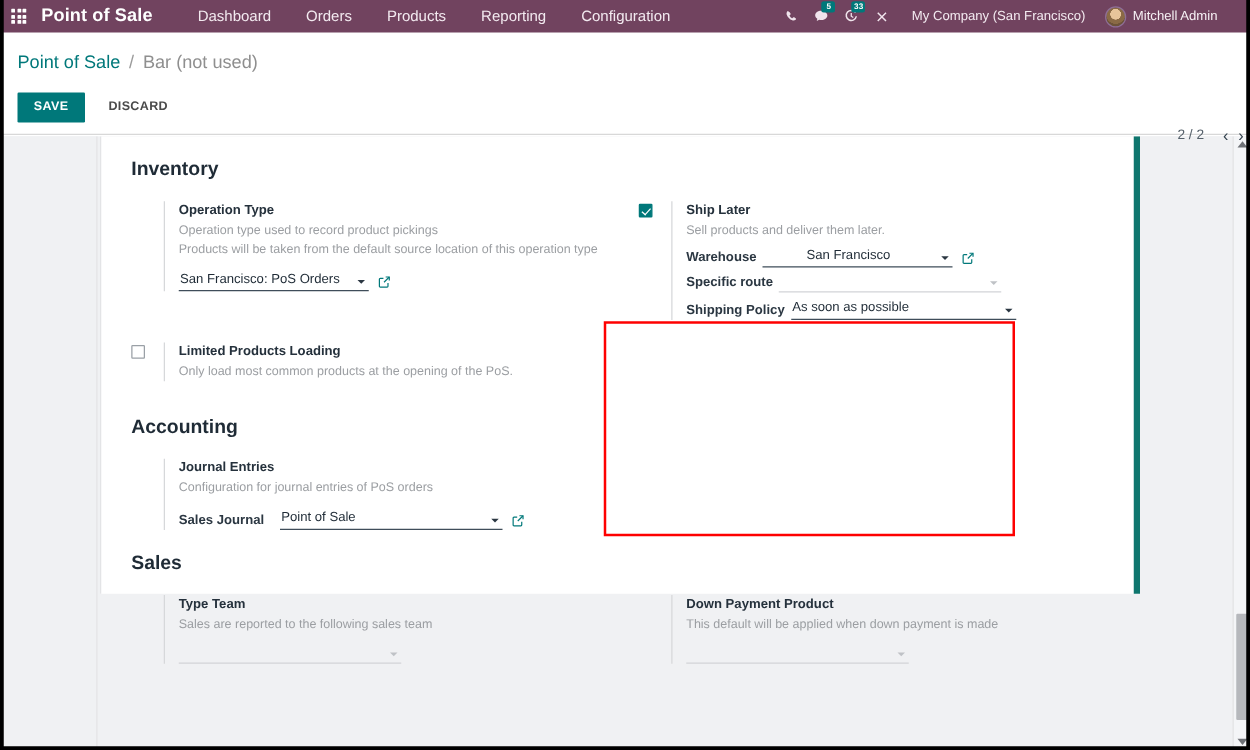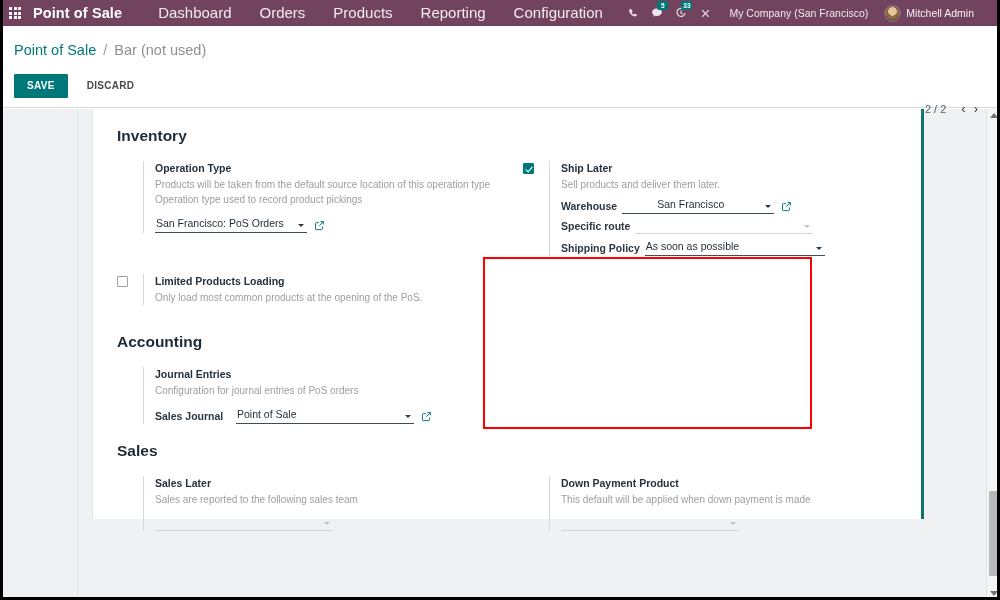--- a/index.html
+++ b/index.html
@@ -66,21 +66,21 @@
     margin-right: 22px;
     letter-spacing: 0.1px;
     white-space: nowrap;
   }
   .nav-menu {
     display: flex;
     align-items: center;
     height: 100%;
   }
   .nav-menu .nav-item {
-    font-size: 15px;
+    font-size: 12px;
     color: #f3eaf0;
     padding: 0 14px;
     line-height: 26px;
     height: 26px;
     cursor: pointer;
     white-space: nowrap;
   }
 
   .nav-right {
     margin-left: auto;
@@ -199,21 +199,21 @@
     letter-spacing: 0.3px;
     padding: 7px 10px;
     margin-left: 9px;
     border: none;
     cursor: pointer;
     line-height: 1;
   }
 
   .pager {
     position: absolute;
-    right: 18px;
+    right: 1px;
     top: 82px;
     transform: translateY(-50%);
     display: flex;
     align-items: center;
     font-size: 11px;
     color: #55606a;
   }
   .pager .pager-count { margin-right: 11px; white-space: nowrap; }
   .pager .pager-arrow {
     cursor: pointer;
@@ -229,26 +229,26 @@
     top: 109px;
     left: 0;
     width: 1000px;
     height: 491px;
     background: #f0f1f3;
     overflow: hidden;
   }
   .sheet {
     position: absolute;
     top: 0;
-    left: 92px;
+    left: 80px;
     width: 832px;
-    height: 410px;
+    height: 366px;
     background: #ffffff;
     border-left: 1px solid #e3e4e6;
-    border-right: 3px solid #0f766e;
+    border-right: 5px solid #0f766e;
   }
   .sheet-inner {
     position: relative;
     padding: 18px 0 0 24px;
   }
 
   
   .section-title {
     font-size: 15.5px;
     font-weight: bold;
@@ -541,22 +541,22 @@
         <div class="section-title">Inventory</div>
 
         <div class="settings-row">
 
           <div class="col-left">
 
             <div class="setting">
               <div class="cb-slot"></div>
               <div class="body">
                 <div class="setting-label">Operation Type</div>
+                <div class="setting-help">Operation type used to record product pickings</div>
                 <div class="setting-help">Products will be taken from the default source location of this operation type</div>
-                <div class="setting-help">Operation type used to record product pickings</div>
                 <div class="field-row">
                   <div class="select-wrap">
                     <div class="sel w-op">San Francisco: PoS Orders<span class="caret"></span></div>
                     <span class="ext-link">
                       <svg width="11" height="11" viewBox="0 0 16 16" fill="none" stroke="currentColor" stroke-width="1.4">
                         <path d="M9.5 2.3h4.2v4.2"></path>
                           <path d="M13.4 2.6 7.6 8.4"></path>
                         <path d="M12.2 9.4v3.6a1 1 0 0 1-1 1H3.2a1 1 0 0 1-1-1V4.9a1 1 0 0 1 1-1h3.7"></path>
                       </svg>
                     </span>
@@ -653,21 +653,21 @@
           <div class="col-right"></div>
         </div>
 
         <div class="section-title">Sales</div>
 
         <div class="settings-row">
           <div class="col-left">
             <div class="setting">
               <div class="cb-slot"></div>
               <div class="body">
-                <div class="setting-label">Sales Later</div>
+                <div class="setting-label">Type Team</div>
                 <div class="setting-help">Sales are reported to the following sales team</div>
                 <div class="field-row">
                   <div class="select-wrap">
                     <div class="sel muted w-team">
                         <span class="caret soft"></span>
                       </div>
                   </div>
                 </div>
               </div>
             </div>

